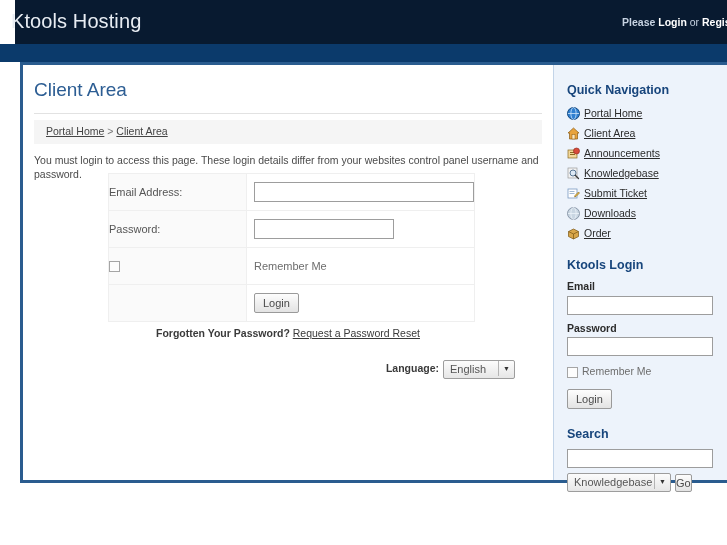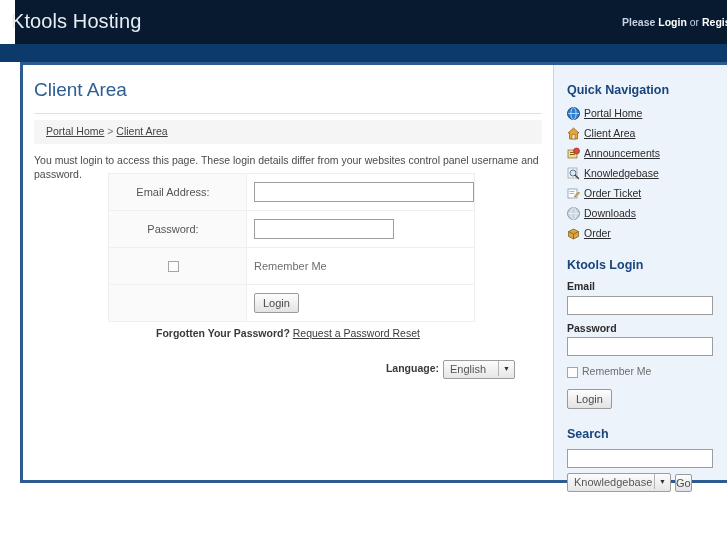--- a/index.html
+++ b/index.html
@@ -149,21 +149,21 @@
     font-size: 11px;
   }
   .login-table td {
     border: 1px solid #efefef;
     padding: 0;
     vertical-align: middle;
   }
   .login-table td.lbl {
     width: 135px;
     background: #fafafa;
-    text-align: center;
+    text-align: left;
     padding: 8px 9px 8px 0;
     color: #555;
     font-size: 11px;
     height: 20px;
   }
   .login-table td.fld {
     background: #ffffff;
     padding: 7px 0 7px 7px;
   }
   .txt {
@@ -436,21 +436,21 @@
           </li>
 
           <li>
             <span class="ic">
               <svg width="13" height="13" viewBox="0 0 13 13">
                   <rect x="1" y="2" width="9" height="9" fill="#ffffff" stroke="#7a9ac0" stroke-width="0.8"></rect>
                   <rect x="2.5" y="4" width="5" height="0.8" fill="#8aa8c8"></rect>
                   <rect x="2.5" y="6" width="5" height="0.8" fill="#8aa8c8"></rect>
                   <path d="M8 8.5L11.5 5L12.5 6L9 9.5L7.6 9.9z" fill="#f0c14b" stroke="#7a5a12" stroke-width="0.6" stroke-linejoin="round"></path>
                 </svg>
-            </span><a href="#">Order Ticket</a>
+            </span><a href="#">Submit Ticket</a>
           </li>
 
           <li>
             <span class="ic">
               <svg width="13" height="13" viewBox="0 0 13 13">
                   <circle cx="6.5" cy="6.5" r="6" fill="#c9d6e2" stroke="#78889a" stroke-width="0.8"></circle>
                   <ellipse cx="6.5" cy="6.5" rx="2.6" ry="6" fill="none" stroke="#eef4fa" stroke-width="0.8"></ellipse>
                   <path d="M1 6.5h11" stroke="#eef4fa" stroke-width="0.8"></path>
                 </svg>
             </span><a href="#">Downloads</a>

